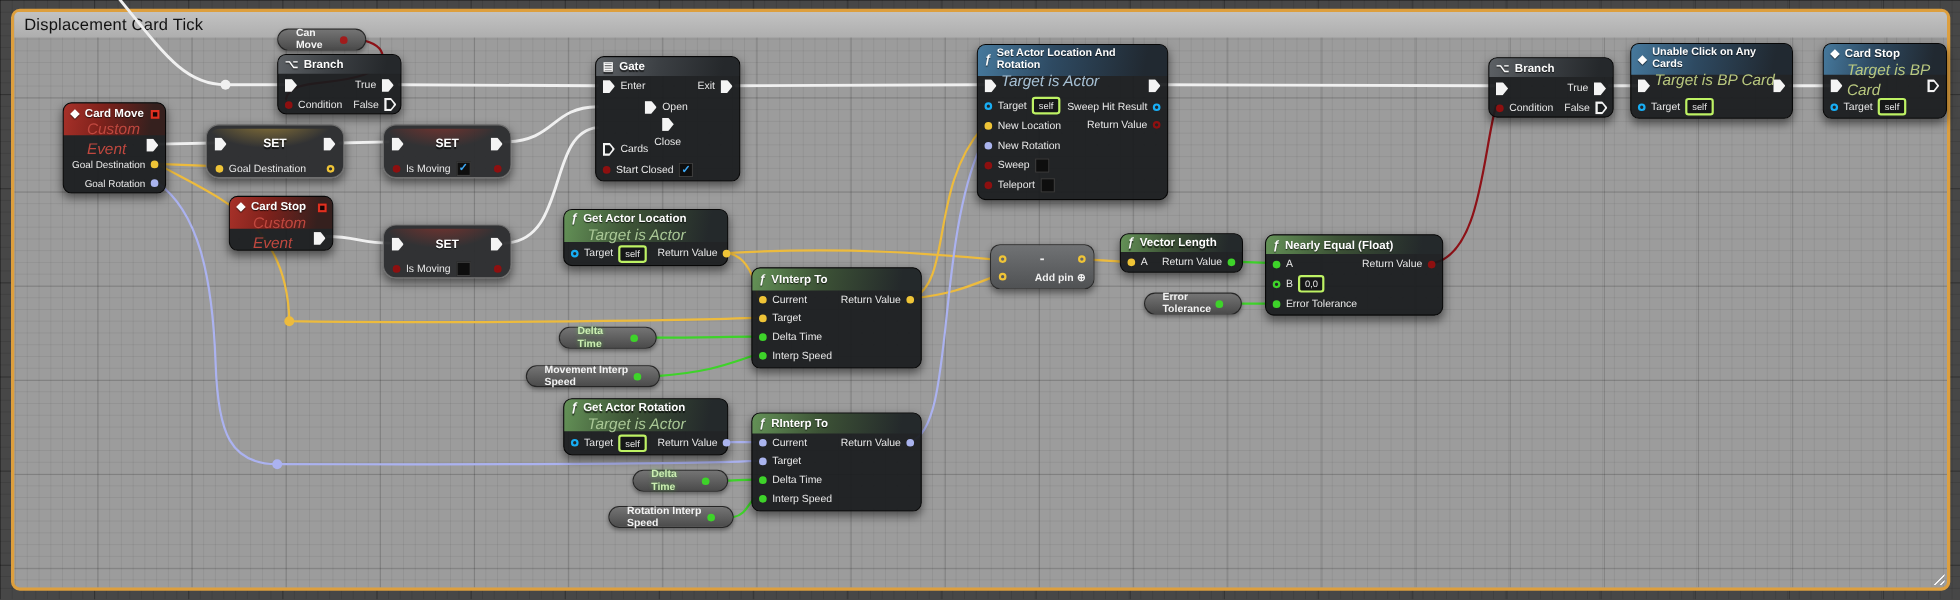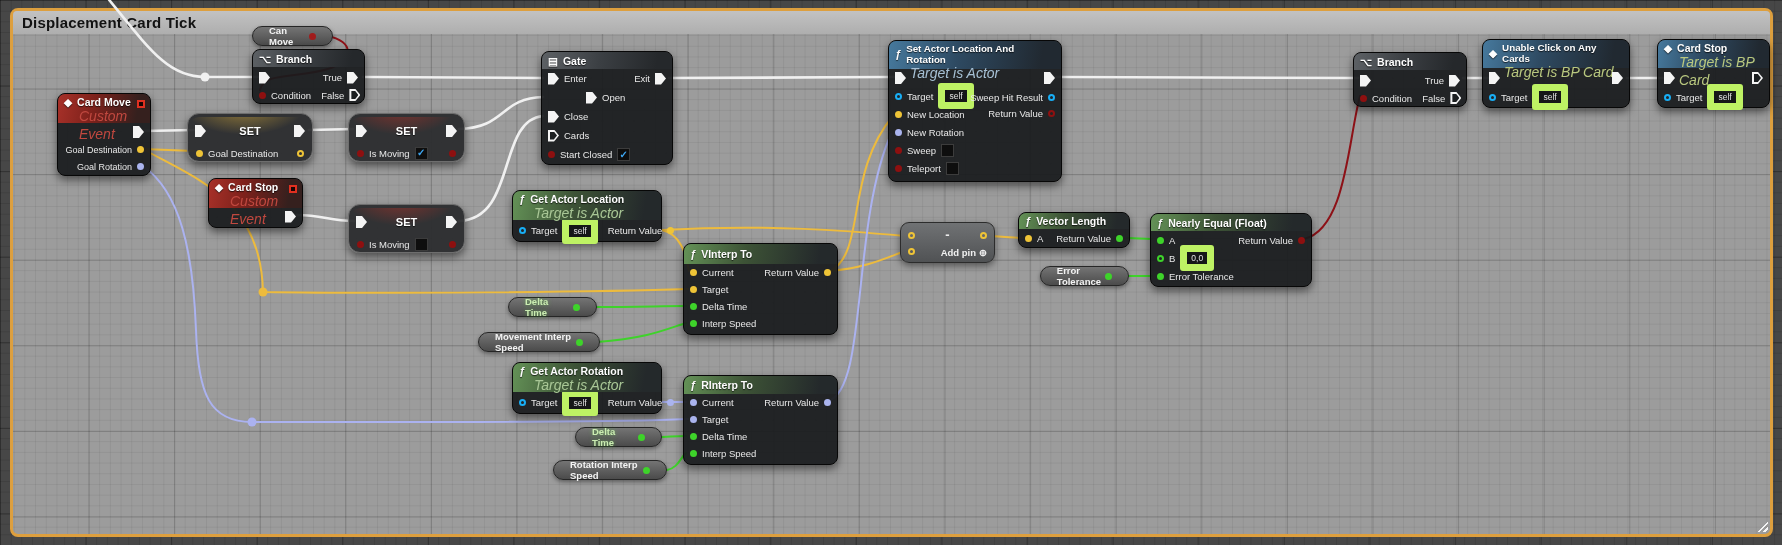--- a/index.html
+++ b/index.html
@@ -24,21 +24,21 @@
       linear-gradient(90deg,rgba(0,0,0,.16) 1px,transparent 1px),
       linear-gradient(rgba(0,0,0,.06) 1px,transparent 1px),
       linear-gradient(90deg,rgba(0,0,0,.06) 1px,transparent 1px);
     background-size:85.6px 85.6px,85.6px 85.6px,10.7px 10.7px,10.7px 10.7px;
     background-position:-10px -8px;
   }
   .comment-titlebar{
     position:absolute;left:0;top:0;right:0;height:23px;
     background:linear-gradient(#c2c2c2,#aeaeae);
     border-radius:4px 4px 0 0;display:flex;align-items:center;padding:0 9px;
-    font-size:15px;font-weight:700;color:#121212;letter-spacing:.2px;
+    font-size:15px;font-weight:400;color:#121212;letter-spacing:.2px;
   }
   .resize-handle{position:absolute;right:2px;bottom:2px;width:11px;height:11px;
     background:repeating-linear-gradient(135deg,#f4f4f4 0 1.5px,transparent 1.5px 4px);
     clip-path:polygon(100% 0,100% 100%,0 100%);}
   svg.wires{position:absolute;left:0;top:0;pointer-events:none;}
   
   .node{position:absolute;background:rgba(25,27,29,.93);border:1px solid #070707;
     border-radius:8px;box-shadow:0 4px 9px rgba(0,0,0,.5);color:#e8e8e8;font-size:9.5px;}
   .h1{height:17px;display:flex;align-items:center;gap:5px;padding:0 6px;
     border-radius:7px 7px 0 0;font-weight:700;font-size:10.5px;color:#fdfdfd;
@@ -57,21 +57,21 @@
   .grow{flex:1;}
   .exec{width:11px;height:12px;clip-path:polygon(0 0,55% 0,100% 50%,55% 100%,0 100%);
     background:#f4f4f4;flex:none;position:relative;}
   .exec.h::after{content:"";position:absolute;left:2px;top:2px;right:2px;bottom:2px;
     clip-path:polygon(0 0,55% 0,100% 50%,55% 100%,0 100%);background:#1b1e20;}
   .pin{width:7px;height:7px;border-radius:50%;border:2px solid var(--c);flex:none;}
   .pin.f{background:var(--c);}
   .chk{width:13px;height:13px;background:#0e0e0e;border:1px solid #3c3c3c;flex:none;
     display:flex;align-items:center;justify-content:center;
     font-size:10px;font-weight:700;color:#3fa9f5;line-height:1;}
-  .valbox{border:7px solid #bef264;border-radius:3px;background:rgba(0,0,0,.35);
+  .valbox{border:2px solid #bef264;border-radius:3px;background:rgba(0,0,0,.35);
     padding:0 4px;font-size:8.5px;color:#e3e3e3;line-height:12px;}
   .dlg{position:absolute;right:5px;top:6px;width:8px;height:8px;border:2px solid #e03020;background:#1a0505;}
   
   .setnode{position:absolute;background:rgba(42,44,46,.94);border:1px solid #6e6e6e;
     border-radius:12px;box-shadow:0 4px 9px rgba(0,0,0,.5);color:#e8e8e8;font-size:9.5px;
     padding-top:3px;}
   .setnode .r1{height:28px;display:flex;align-items:center;padding:0 7px;position:relative;}
   .setnode .set-t{position:absolute;left:0;right:0;text-align:center;font-weight:700;
     font-size:11px;color:#fdfdfd;text-shadow:0 1px 1px rgba(0,0,0,.7);}
   .setnode .r2{height:16px;display:flex;align-items:center;gap:5px;padding:0 8px;}
@@ -264,21 +264,21 @@
       <span class="exec"></span>
       <span>Enter</span>
       <span class="grow"></span>
       <span>Exit</span>
       <span class="exec"></span>
     </div>
     <div class="r" style="height:19px;padding-left:44px;">
       <span class="exec"></span>
       <span>Open</span>
     </div>
-    <div class="r" style="height:19px;">
+    <div class="r" style="height:19px;flex-direction:column;">
       <span class="exec"></span>
       <span>Close</span>
     </div>
     <div class="r" style="height:19px;">
       <span class="exec h"></span>
       <span>Cards</span>
     </div>
     <div class="r" style="height:19px;">
       <span class="pin f" style="--c:#8e1010;"></span>
       <span>Start Closed</span>

